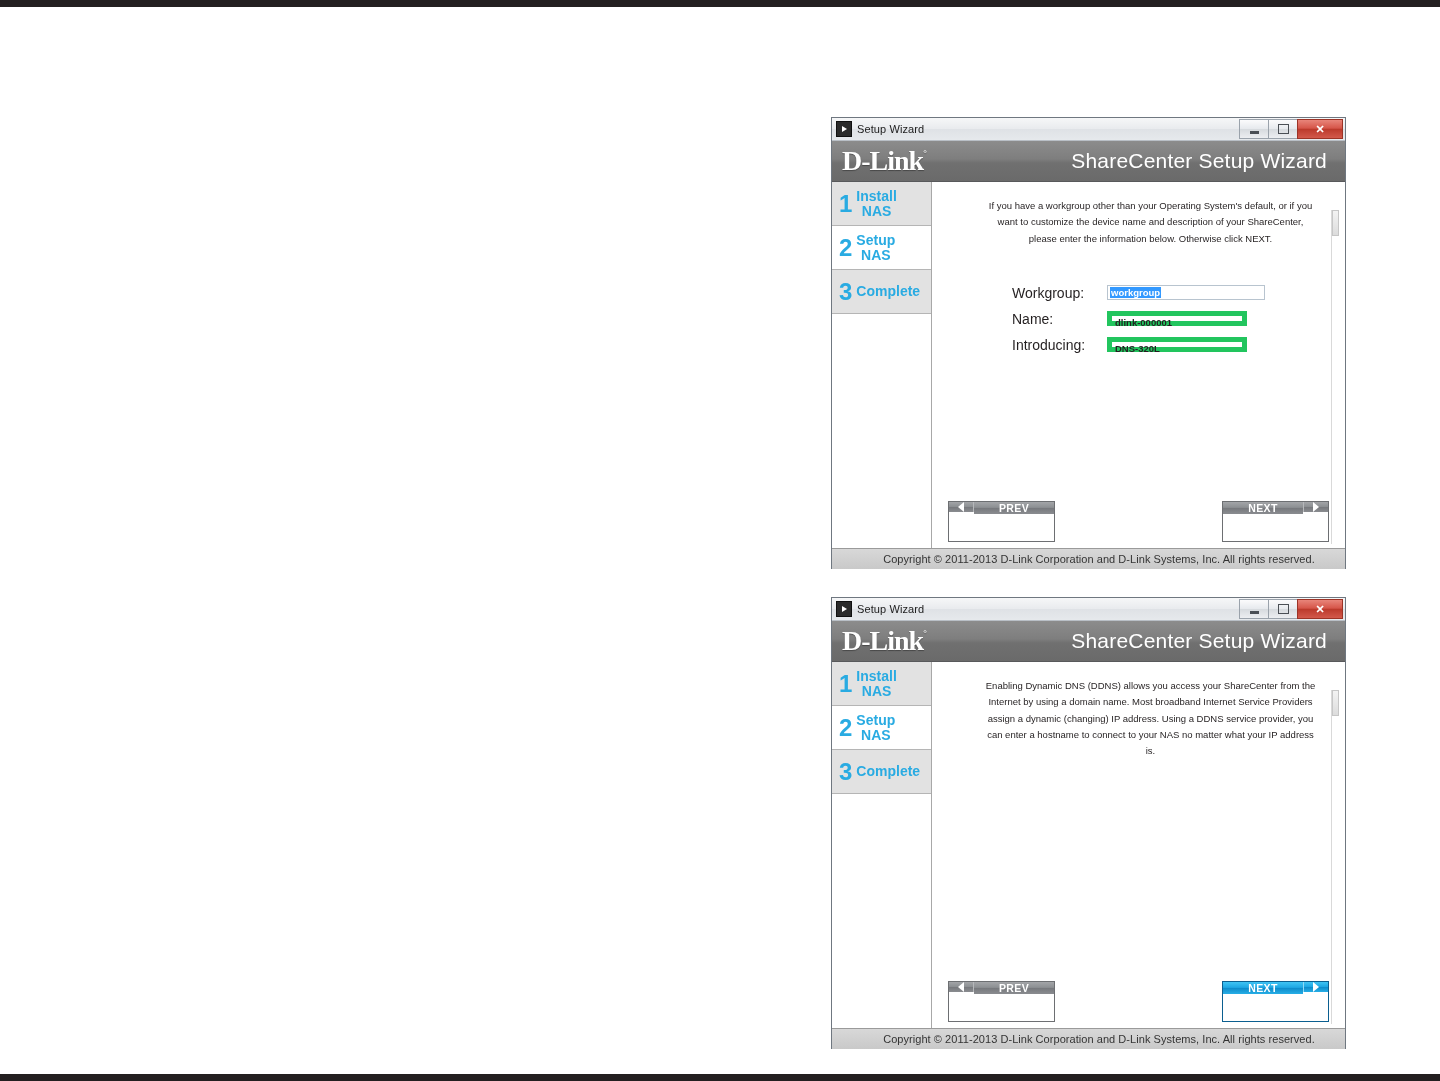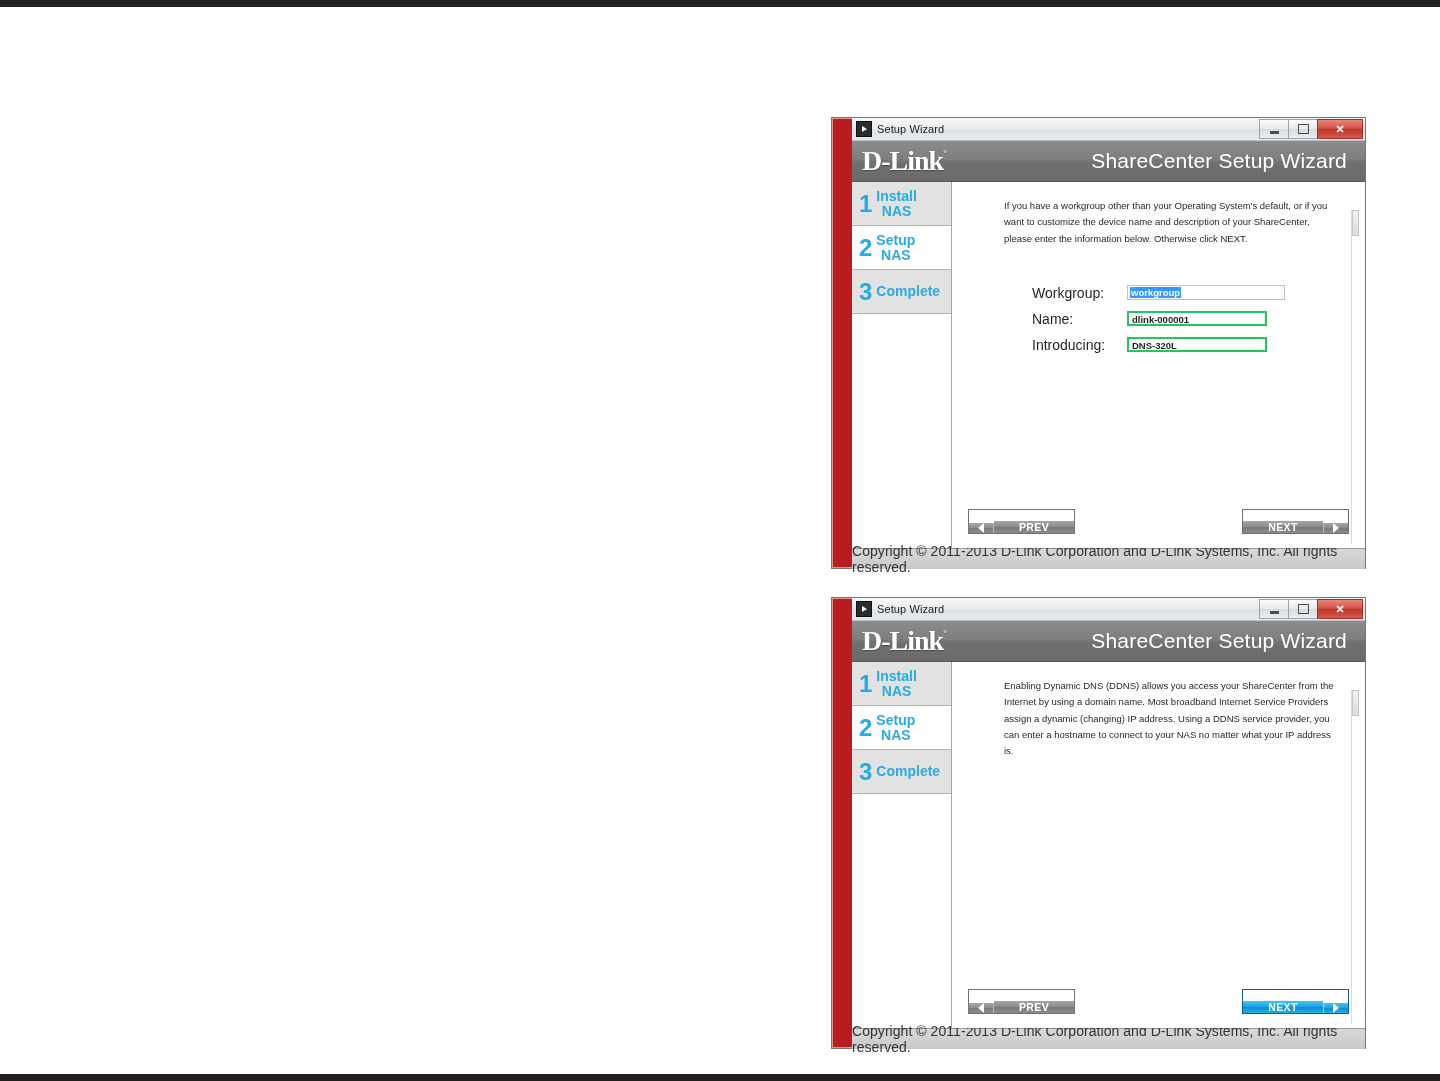--- a/index.html
+++ b/index.html
@@ -26,21 +26,20 @@
     width: 1440px; height: 7px;
     background: #231f20;
   }
 
   
   .win {
     position: absolute;
     background: #b91c1c;
     border: 1px solid #6f7780;
     box-shadow: 0 0 0 1px rgba(255,255,255,0.55) inset;
-    padding-left: 20px;
   }
   .win-1 { left: 831px; top: 117px; width: 513px; height: 450px; }
   .win-2 { left: 831px; top: 597px; width: 513px; height: 450px; }
 
   .titlebar {
     height: 22px;
     background: linear-gradient(180deg, #f6f7f8 0%, #e9ebee 48%, #dfe2e6 52%, #e6e9ec 100%);
     border-bottom: 1px solid #b9bfc6;
     display: flex;
     align-items: center;
@@ -204,20 +203,21 @@
     margin: 0 0 13px 0;
     font-weight: normal;
     letter-spacing: 0.1px;
   }
   .page-desc {
     color: #231f20;
     font-size: 9.5px;
     line-height: 1.72;
     margin: 0 0 0 10px;
     max-width: 335px;
+    text-align: center;
   }
 
   
   .form {
     margin: 38px 0 0 38px;
   }
   .form-row {
     display: flex;
     align-items: center;
     margin-bottom: 10px;
@@ -225,21 +225,21 @@
   .form-label {
     width: 95px;
     flex: 0 0 95px;
     font-size: 14px;
     font-weight: normal;
     color: #231f20;
   }
   .form-input {
     width: 140px;
     height: 15px;
-    border: 2px solid #22c55e;
+    border: 5px solid #22c55e;
     background: #ffffff;
     font-size: 9.5px;
     font-weight: bold;
     color: #231f20;
     padding: 0 3px;
     box-sizing: border-box;
     font-family: "Liberation Sans", sans-serif;
     line-height: 13px;
   }
   .sel-wrap {
@@ -326,23 +326,23 @@
     left: 0; right: 0;
     bottom: 14px;
     height: 25px;
     padding: 0 16px 0 16px;
     display: flex;
     justify-content: space-between;
     align-items: center;
     box-sizing: border-box;
   }
   .navbtn {
-    height: 25px;
-    display: flex;
-    align-items: flex-end;
+    height: 41px;
+    display: flex;
+    align-items: flex-start;
     border: 1px solid #6d6f72;
     box-sizing: border-box;
     user-select: none;
   }
   .navbtn .cap {
     display: flex;
     align-items: center;
     justify-content: center;
     color: #ffffff;
     font-size: 10.5px;
@@ -387,23 +387,24 @@
   
   .win-footer {
     height: 20px;
     background: linear-gradient(180deg, #d8d8d8 0%, #c9c9c9 100%);
     border-top: 1px solid #9a9a9a;
     display: flex;
     align-items: center;
     justify-content: center;
   }
   .win-footer .txt {
-    font-size: 14px;
+    font-size: 11px;
     color: #333333;
     letter-spacing: 0.05px;
+    margin-left: 21px;
   }
 </style>
 </head>
 <body>
 
 <div class="page-rule-top"></div>
 <div class="page-rule-bottom"></div>
 
 <div class="win win-1">
 

